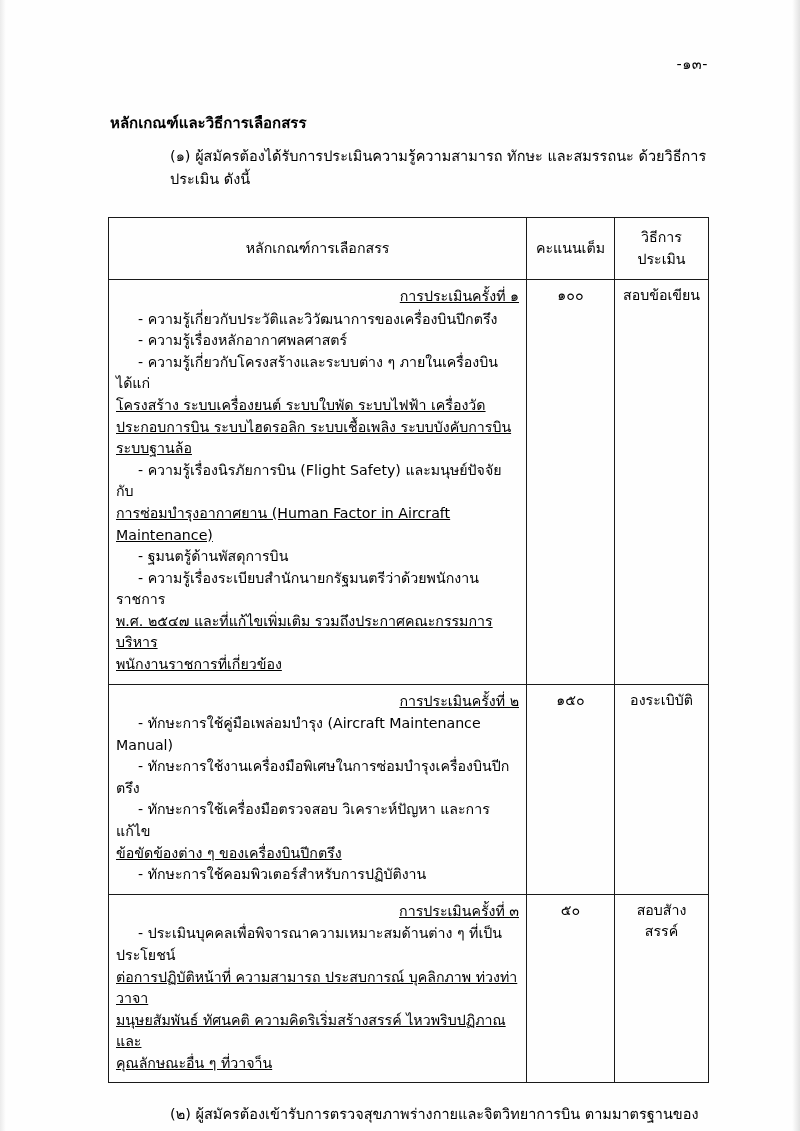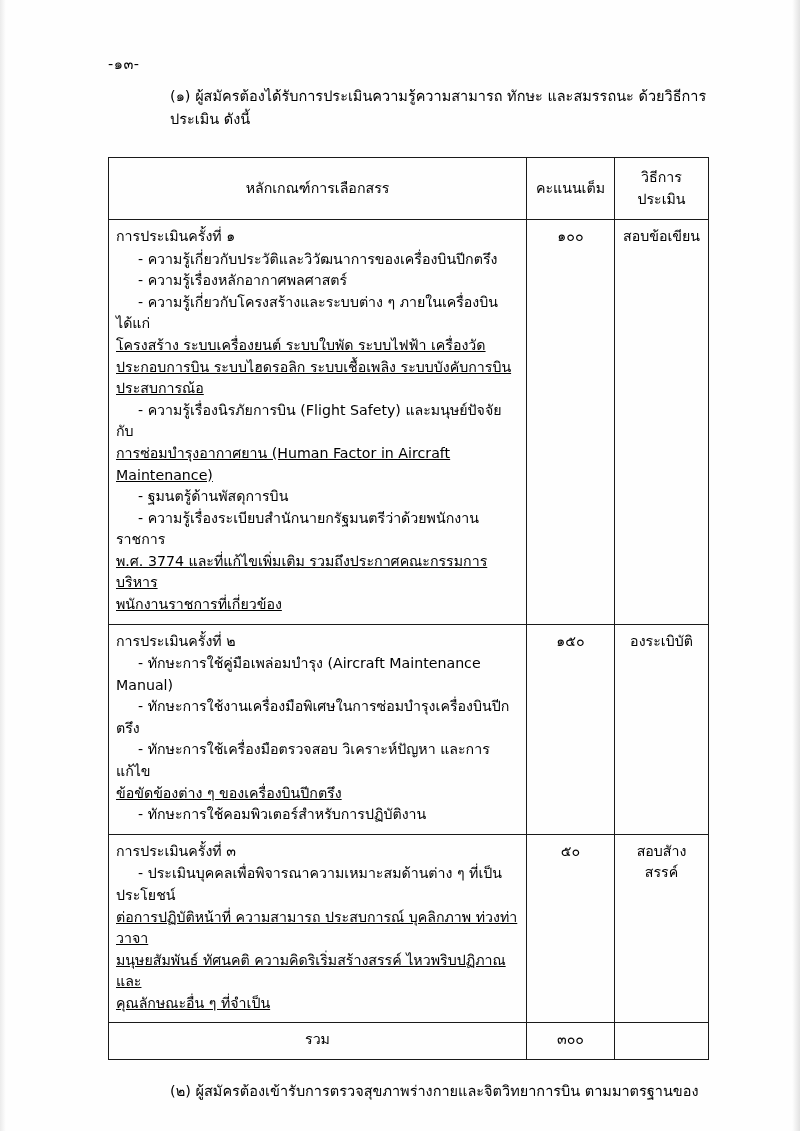--- a/index.html
+++ b/index.html
@@ -33,21 +33,21 @@
     background: linear-gradient(to left, #cfcfcf, #ffffff);
     opacity: .6;
   }
   .content {
     position: absolute;
     left: 108px;
     top: 0;
     width: 600px;
   }
   .page-number {
-    text-align: left;
+    text-align: right;
     font-size: 14.5px;
     margin-top: 52px;
     letter-spacing: .5px;
   }
   .heading {
     font-size: 15px;
     font-weight: bold;
     margin-top: 36px;
     margin-left: 2px;
   }
@@ -76,24 +76,27 @@
     padding-top: 9px;
     padding-bottom: 9px;
     vertical-align: middle;
   }
   col.c1 { width: 418px; }
   col.c2 { width: 88px; }
   col.c3 { width: 94px; }
   td.num, td.method {
     text-align: center;
     padding-top: 9px;
+    font-family: Liberation Mono, monospace;
   }
   .crit-title {
+    text-decoration: underline;
     display: block;
     margin-bottom: 1px;
+    text-align: right;
   }
   .bullet {
     display: block;
     text-indent: 22px;
   }
   .cont {
     display: block;
     text-indent: 0;
     text-decoration: underline;
   }
@@ -116,20 +119,21 @@
 <body>
 
 <div class="page">
   <div class="scan-edge-left"></div>
   <div class="scan-edge-right"></div>
 
   <div class="content">
 
     <div class="page-number">-๑๓-</div>
 
+    <div class="heading">หลักเกณฑ์และวิธีการเลือกสรร</div>
 
     <div class="intro-line">(๑)  ผู้สมัครต้องได้รับการประเมินความรู้ความสามารถ ทักษะ และสมรรถนะ ด้วยวิธีการประเมิน ดังนี้</div>
 
     <table class="score-table">
       <colgroup>
         <col class="c1">
           <col class="c2">
           <col class="c3">
       </colgroup>
       <thead>
@@ -141,26 +145,26 @@
       </thead>
       <tbody>
         <tr>
           <td>
             <span class="crit-title">การประเมินครั้งที่ ๑</span>
             <span class="bullet">- ความรู้เกี่ยวกับประวัติและวิวัฒนาการของเครื่องบินปีกตรึง</span>
             <span class="bullet">- ความรู้เรื่องหลักอากาศพลศาสตร์</span>
             <span class="bullet">- ความรู้เกี่ยวกับโครงสร้างและระบบต่าง ๆ ภายในเครื่องบิน ได้แก่</span>
             <span class="cont">โครงสร้าง ระบบเครื่องยนต์ ระบบใบพัด ระบบไฟฟ้า เครื่องวัด</span>
             <span class="cont">ประกอบการบิน ระบบไฮดรอลิก ระบบเชื้อเพลิง ระบบบังคับการบิน</span>
-            <span class="cont">ประสบการณ้อ</span>
+            <span class="cont">ระบบฐานล้อ</span>
             <span class="bullet">- ความรู้เรื่องนิรภัยการบิน (Flight Safety) และมนุษย์ปัจจัยกับ</span>
             <span class="cont">การซ่อมบำรุงอากาศยาน (Human Factor in Aircraft Maintenance)</span>
             <span class="bullet">- ฐมนตรู้ด้านพัสดุการบิน</span>
             <span class="bullet">- ความรู้เรื่องระเบียบสำนักนายกรัฐมนตรีว่าด้วยพนักงานราชการ</span>
-            <span class="cont">พ.ศ. 3774 และที่แก้ไขเพิ่มเติม รวมถึงประกาศคณะกรรมการบริหาร</span>
+            <span class="cont">พ.ศ. ๒๕๔๗ และที่แก้ไขเพิ่มเติม รวมถึงประกาศคณะกรรมการบริหาร</span>
             <span class="cont">พนักงานราชการที่เกี่ยวข้อง</span>
           </td>
           <td class="num">๑๐๐</td>
           <td class="method">สอบข้อเขียน</td>
         </tr>
         <tr>
           <td>
             <span class="crit-title">การประเมินครั้งที่ ๒</span>
             <span class="bullet">- ทักษะการใช้คู่มือเพล่อมบำรุง (Aircraft Maintenance Manual)</span>
             <span class="bullet">- ทักษะการใช้งานเครื่องมือพิเศษในการซ่อมบำรุงเครื่องบินปีกตรึง</span>
@@ -170,30 +174,25 @@
           </td>
           <td class="num">๑๕๐</td>
           <td class="method">องระเบิบัติ</td>
         </tr>
         <tr>
           <td>
             <span class="crit-title">การประเมินครั้งที่ ๓</span>
             <span class="bullet">- ประเมินบุคคลเพื่อพิจารณาความเหมาะสมด้านต่าง ๆ ที่เป็นประโยชน์</span>
             <span class="cont">ต่อการปฏิบัติหน้าที่ ความสามารถ ประสบการณ์ บุคลิกภาพ ท่วงท่า วาจา</span>
             <span class="cont">มนุษยสัมพันธ์ ทัศนคติ ความคิดริเริ่มสร้างสรรค์ ไหวพริบปฏิภาณ และ</span>
-            <span class="cont">คุณลักษณะอื่น ๆ ที่จำเป็น</span>
+            <span class="cont">คุณลักษณะอื่น ๆ ที่วาจา็น</span>
           </td>
           <td class="num">๕๐</td>
           <td class="method">สอบสัางสรรค์</td>
         </tr>
-        <tr>
-          <td class="total-label">รวม</td>
-          <td class="num">๓๐๐</td>
-          <td class="method"></td>
-        </tr>
       </tbody>
     </table>
 
     <div class="para-2">
       <span class="first">(๒)  ผู้สมัครต้องเข้ารับการตรวจสุขภาพร่างกายและจิตวิทยาการบิน ตามมาตรฐานของ</span>
 
     </div>
 
   </div>
 </div>

